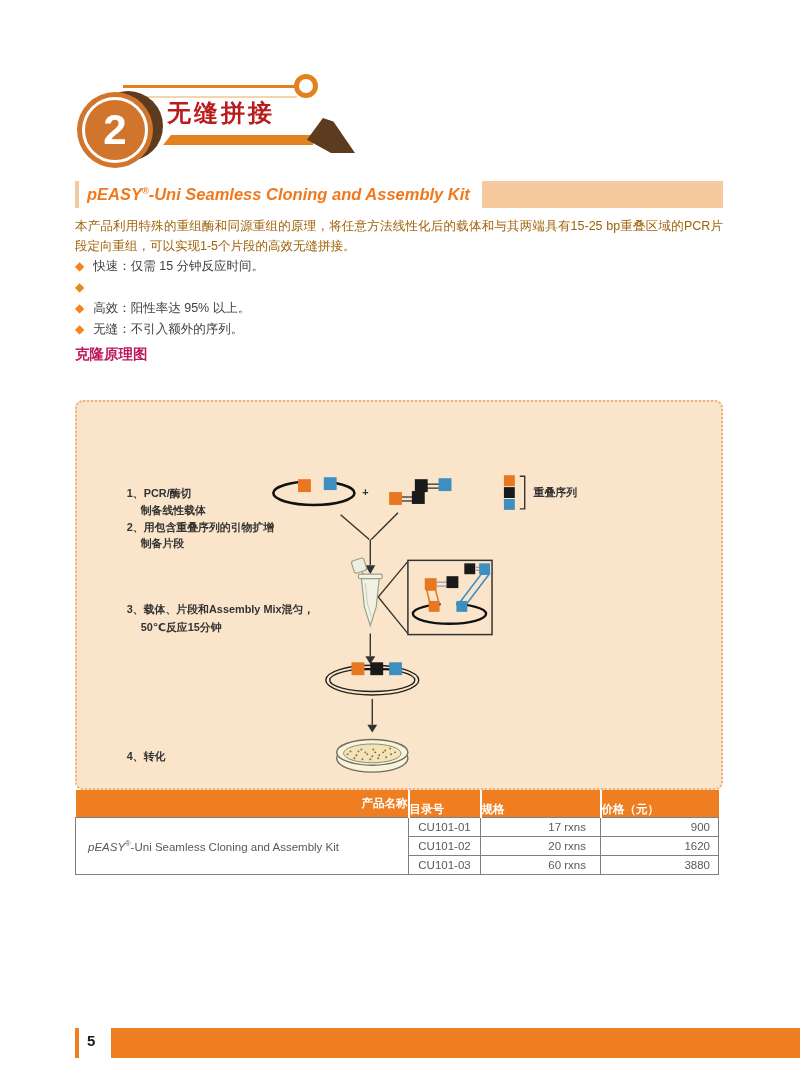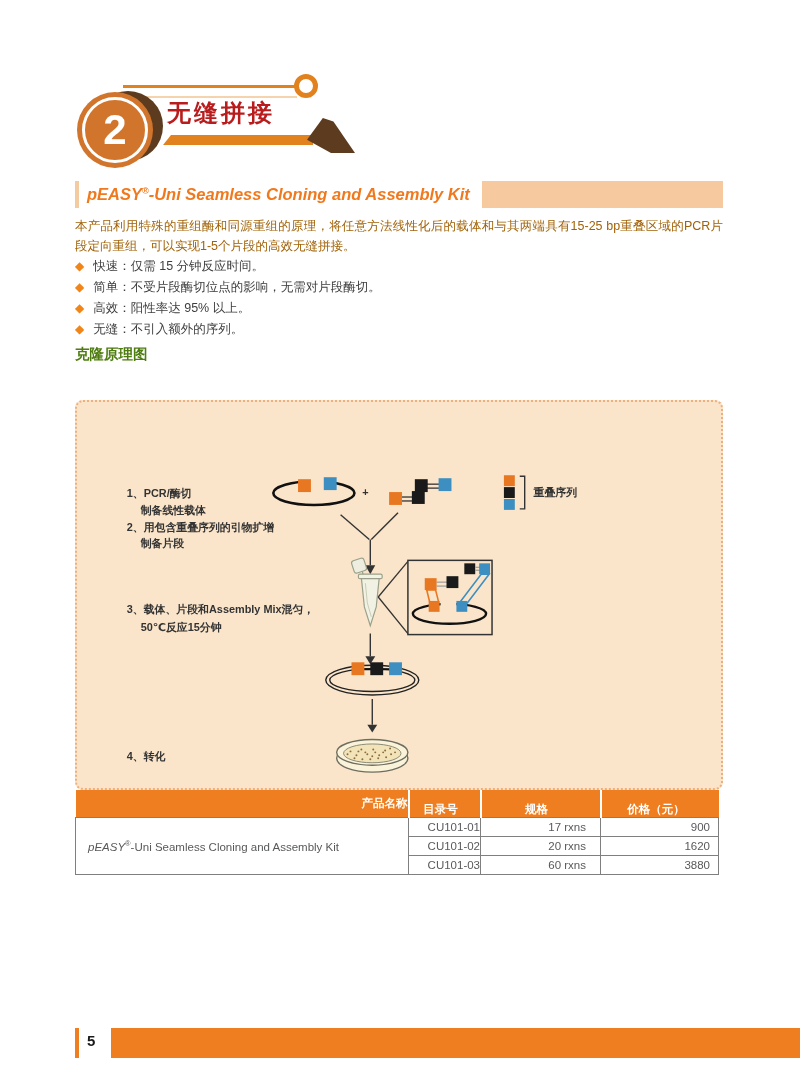--- a/index.html
+++ b/index.html
@@ -34,40 +34,40 @@
   .ph-block { flex:1; height:27px; background:#F6C99E; margin-left:12px; }
 
   
   .intro-para { position:absolute; left:75px; top:216px; width:648px; font-size:12.5px;
     line-height:20px; color:#a16207; text-align:justify; }
   .bullets { position:absolute; left:75px; top:258px; width:648px; }
   .bullet-row { display:flex; align-items:flex-start; height:21px; font-size:12.5px; color:#3e3e3e; }
   .bullet-diamond { color:#F08519; font-size:12px; margin-right:9px; line-height:17px; }
 
   
-  .diagram-heading { position:absolute; left:75px; top:345px; font-size:14.5px; font-weight:bold; color:#4d7c0f; }
+  .diagram-heading { position:absolute; left:75px; top:345px; font-size:14.5px; font-weight:bold; color:#be185d; }
   .diagram-panel { position:absolute; left:75px; top:368px; width:648px; height:390px;
     background:#FAE5CA; border:2px dotted #EDAF7E; border-radius:8px;margin-top:32px; }
   .diagram-panel svg { display:block; width:100%; height:100%; }
   .dtext { font-size:11px; fill:#333; font-weight:600; font-family:"Liberation Sans","DejaVu Sans",sans-serif; }
 
   
   .price-table { position:absolute; left:75px; top:790px; width:643px; border-collapse:collapse;
     table-layout:fixed; font-size:11.5px; color:#58595B; }
   .price-table col.c0 { width:333px; } .price-table col.c1 { width:72px; }
   .price-table col.c2 { width:120px; } .price-table col.c3 { width:118px; }
   .price-table thead th { background:#EE7E20; color:#fff; font-weight:bold; height:22px;
-    border-right:2px solid #fff; padding:12px 8px 0 0; text-align:center; }
+    border-right:2px solid #fff; padding:12px 8px 0 0; text-align:left; }
   .price-table thead th:first-child { text-align:right; padding:0 0 0 5px; }
   .price-table thead th:last-child { border-right:none; }
   .price-table tbody td { border:1px solid #7f7f7f; height:19px; background:#fff; }
   .td-product { text-align:left; padding-left:12px; }
   .td-product i { font-style:italic; }
   .td-product sup { font-size:7.5px; }
-  .td-cat { text-align:right; }
+  .td-cat { text-align:center; }
   .td-spec { text-align:right; padding-right:14px; }
   .td-price { text-align:right; padding-right:8px; }
 
   
   .footer-tick { position:absolute; left:75px; top:1028px; width:3.5px; height:30px; background:#EE7E20; }
   .footer-num { position:absolute; left:87px; top:1032px; font-size:15px; font-weight:bold; color:#1a1a1a; }
   .footer-bar { position:absolute; left:111px; top:1028px; width:689px; height:30px; background:#EE7E20; }
 </style>
 </head>
 <body>
@@ -95,21 +95,20 @@
 
   <div class="intro-para">本产品利用特殊的重组酶和同源重组的原理，将任意方法线性化后的载体和与其两端具有15-25 bp重叠区域的PCR片段定向重组，可以实现1-5个片段的高效无缝拼接。</div>
 
   <div class="bullets">
     <div class="bullet-row">
       <span class="bullet-diamond">◆</span>
       <span>快速：仅需 15 分钟反应时间。</span>
     </div>
     <div class="bullet-row">
       <span class="bullet-diamond">◆</span>
-      <span>简单：不受片段酶切位点的影响，无需对片段酶切。</span>
     </div>
     <div class="bullet-row">
       <span class="bullet-diamond">◆</span>
       <span>高效：阳性率达 95% 以上。</span>
     </div>
     <div class="bullet-row">
       <span class="bullet-diamond">◆</span>
       <span>无缝：不引入额外的序列。</span>
     </div>
   </div>

